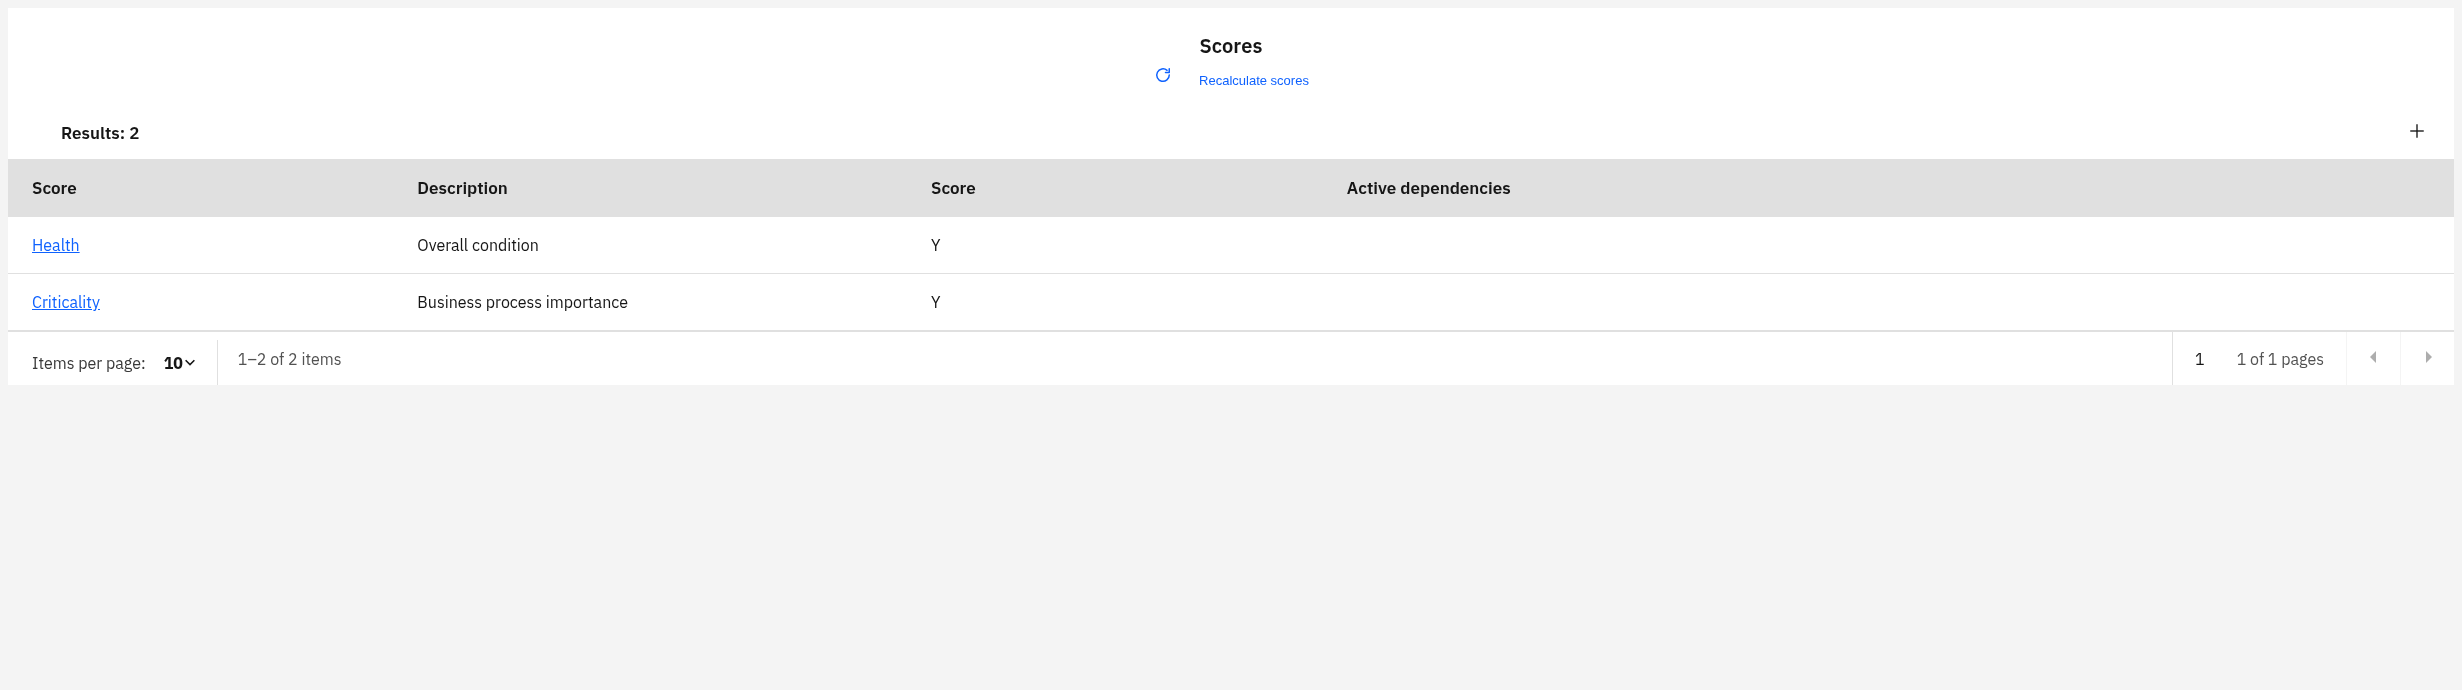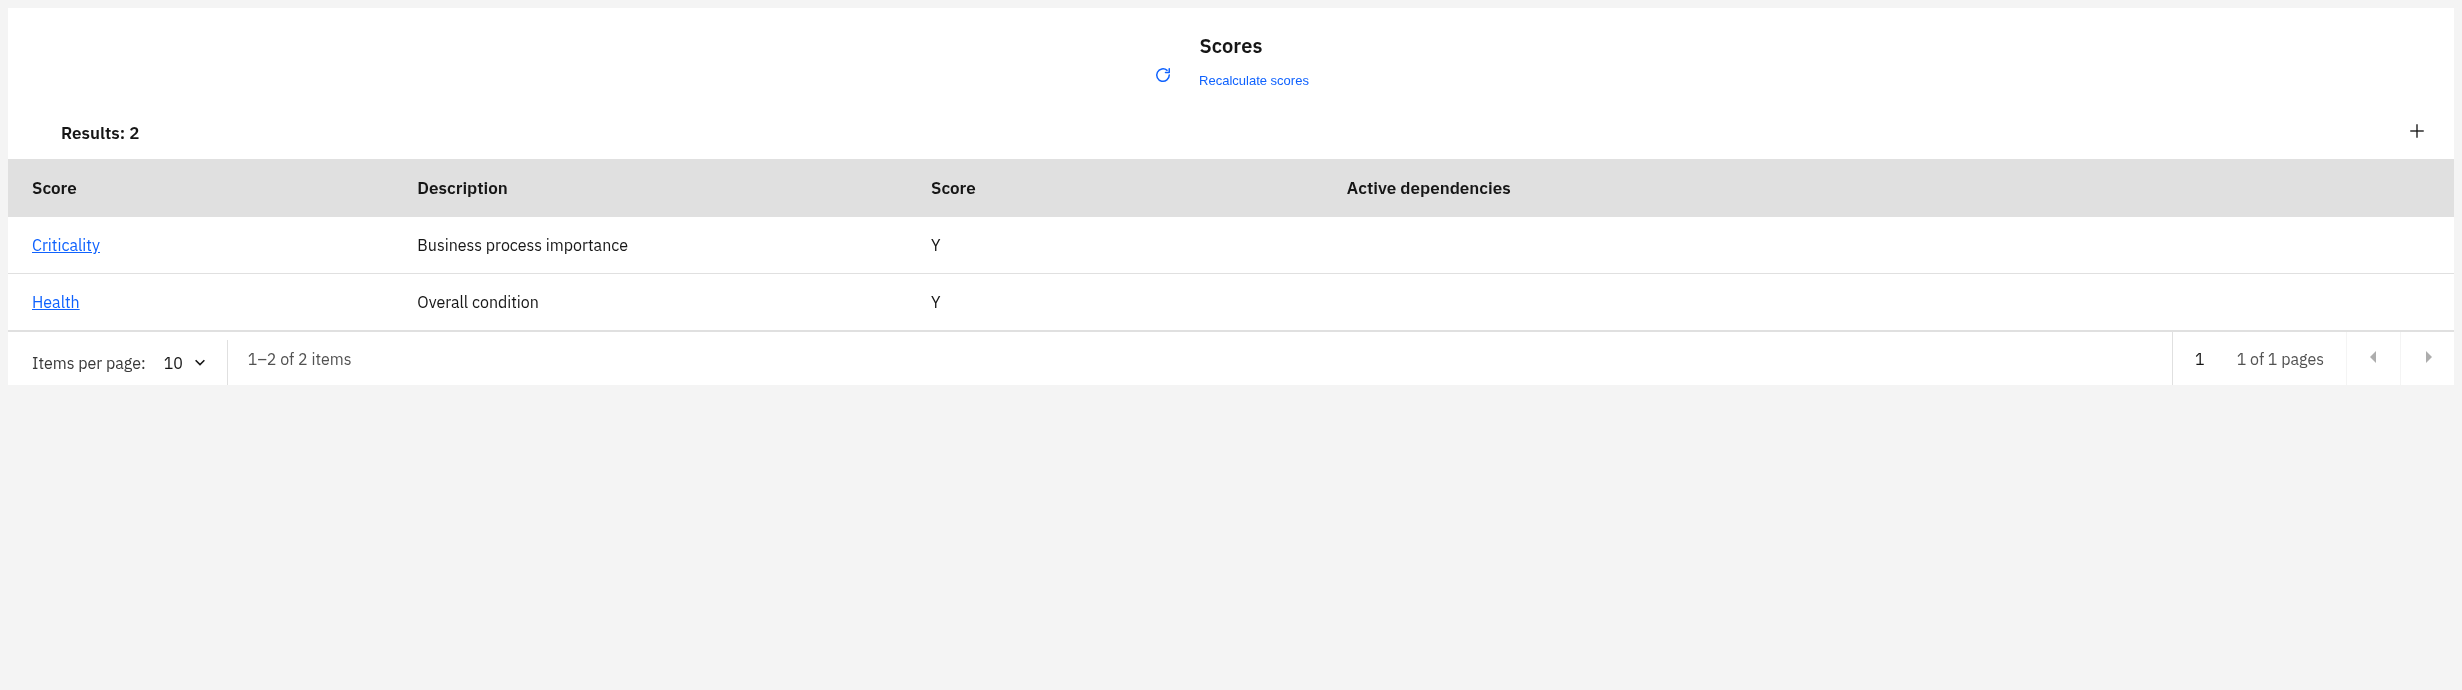--- a/index.html
+++ b/index.html
@@ -104,23 +104,23 @@
     align-items: center;
     gap: 18px;
     padding: 0 20px 0 24px;
     border-right: 1px solid #e0e0e0;
     color: #393939;
     margin-top: 8px;
   }
   .pg-select {
     display: flex;
     align-items: center;
-    gap: 10px;
-    cursor: pointer;
-    color: #161616;
+    cursor: pointer;
+    color: #161616;
+    font-weight: bold;
   }
   .pg-select svg { width: 14px; height: 14px; }
   .pg-range {
     display: flex;
     align-items: center;
     padding: 0 20px;
     color: #525252;
     flex: 1;
   }
   .pg-pagesel {
@@ -193,28 +193,28 @@
     <thead>
       <tr>
         <th>Score</th>
         <th>Description</th>
         <th>Score</th>
         <th>Active dependencies</th>
       </tr>
     </thead>
     <tbody>
       <tr>
-        <td><a href="#" class="type-link">Criticality</a></td>
-        <td>Business process importance</td>
+        <td><a href="#" class="type-link">Health</a></td>
+        <td>Overall condition</td>
         <td>Y</td>
         <td></td>
       </tr>
       <tr>
-        <td><a href="#" class="type-link">Health</a></td>
-        <td>Overall condition</td>
+        <td><a href="#" class="type-link">Criticality</a></td>
+        <td>Business process importance</td>
         <td>Y</td>
         <td></td>
       </tr>
     </tbody>
   </table>
 
   <div class="pagination">
     <div class="pg-items-per">
       <span>Items per page:</span>
       <div class="pg-select">

